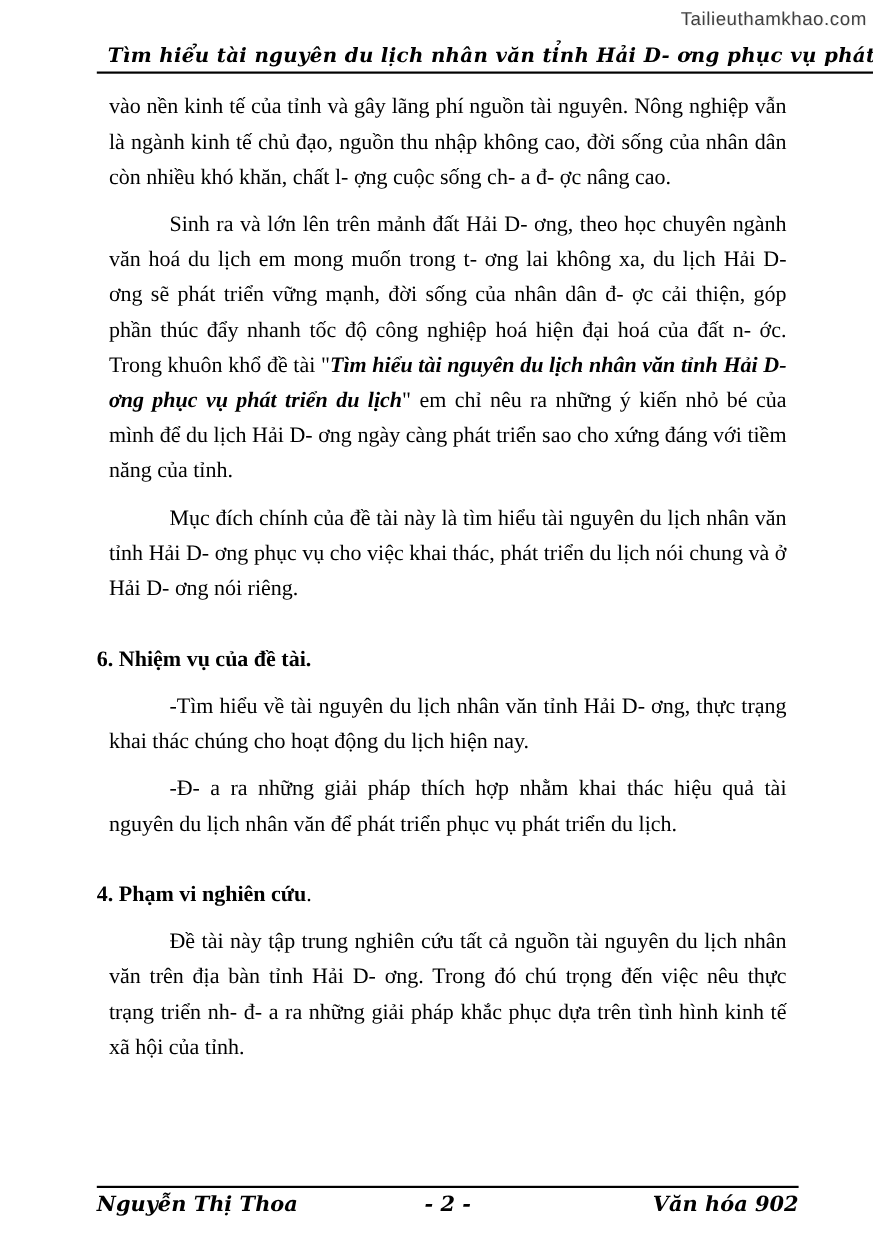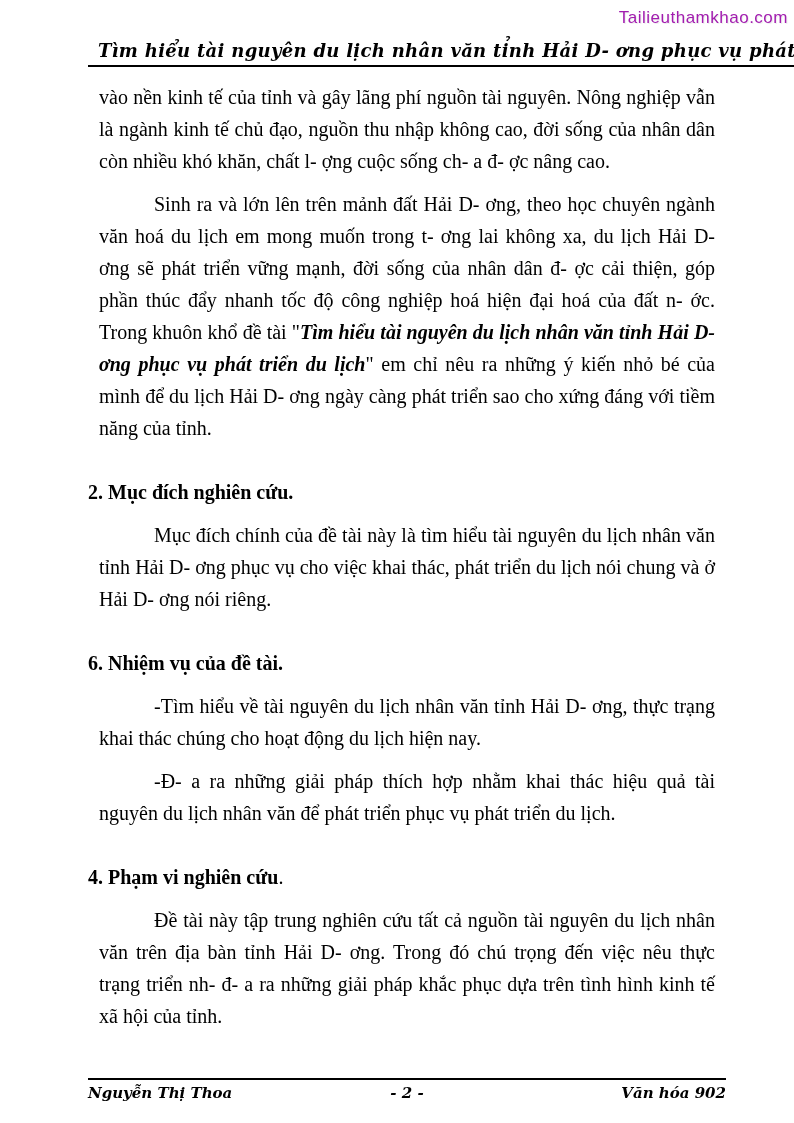--- a/index.html
+++ b/index.html
@@ -15,21 +15,21 @@
     color: #000000;
     font-family: "Liberation Serif", "DejaVu Serif", serif;
     overflow: hidden;
   }
   .watermark {
     position: absolute;
     top: 8px;
     right: 6px;
     font-family: "Liberation Sans", "DejaVu Sans", sans-serif;
     font-size: 17px;
-    color: #a21caf;
+    color: #404040;
     text-shadow: 1px 1px 0 #efefef;
     letter-spacing: 0.5px;
   }
   .page-header {
     position: absolute;
     top: 40px;
     left: 88px;
     right: 68px;
     text-align: center;
   }
@@ -82,21 +82,21 @@
     border-top: 2px solid #000000;
     padding-top: 4px;
   }
   .footer-row {
     display: grid;
     grid-template-columns: 1fr auto 1fr;
     align-items: baseline;
     font-family: "DejaVu Serif", serif;
     font-style: italic;
     font-weight: bold;
-    font-size: 15px;
+    font-size: 19px;
   }
   .footer-author { text-align: left; }
   .footer-page   { text-align: center; }
   .footer-class  { text-align: right; }
 </style>
 </head>
 <body>
 
 <div class="page">
 
@@ -105,21 +105,20 @@
   <div class="page-header">
     <span class="header-title">Tìm hiểu tài nguyên du lịch nhân văn tỉnh Hải D- ơng phục vụ phát triển du lịch</span>
   </div>
 
   <div class="content">
 
     <p class="continuation">vào nền kinh tế của tỉnh và gây lãng phí nguồn tài nguyên. Nông nghiệp vẫn là ngành kinh tế chủ đạo, nguồn thu nhập không cao, đời sống của nhân dân còn nhiều khó khăn, chất l- ợng cuộc sống ch- a đ- ợc nâng cao.</p>
 
     <p><span>Sinh ra và lớn lên trên mảnh đất Hải D- ơng, theo học chuyên ngành văn hoá du lịch em mong muốn trong t- ơng lai không xa, du lịch Hải D- ơng sẽ phát triển vững mạnh, đời sống của nhân dân đ- ợc cải thiện, góp phần thúc đẩy nhanh tốc độ công nghiệp hoá hiện đại hoá của đất n- ớc. Trong khuôn khổ đề tài "</span><span class="thesis-title">Tìm hiểu tài nguyên du lịch nhân văn tỉnh Hải D- ơng phục vụ phát triển du lịch</span><span>" em chỉ nêu ra những ý kiến nhỏ bé của mình để du lịch Hải D- ơng ngày càng phát triển sao cho xứng đáng với tiềm năng của tỉnh.</span></p>
 
-    <h2 class="section-heading"><span>2. Mục đích nghiên cứu.</span><span class="heading-suffix"></span></h2>
 
     <p>Mục đích chính của đề tài này là tìm hiểu tài nguyên du lịch nhân văn tỉnh Hải D- ơng phục vụ cho việc khai thác, phát triển du lịch nói chung và ở Hải D- ơng nói riêng.</p>
 
     <h2 class="section-heading"><span>6. Nhiệm vụ của đề tài.</span><span class="heading-suffix"></span></h2>
 
 
 
     <p>-Tìm hiểu về tài nguyên du lịch nhân văn tỉnh Hải D- ơng, thực trạng khai thác chúng cho hoạt động du lịch hiện nay.</p>
 
     <p>-Đ- a ra những giải pháp thích hợp nhằm khai thác hiệu quả tài nguyên du lịch nhân văn để phát triển phục vụ phát triển du lịch.</p>

